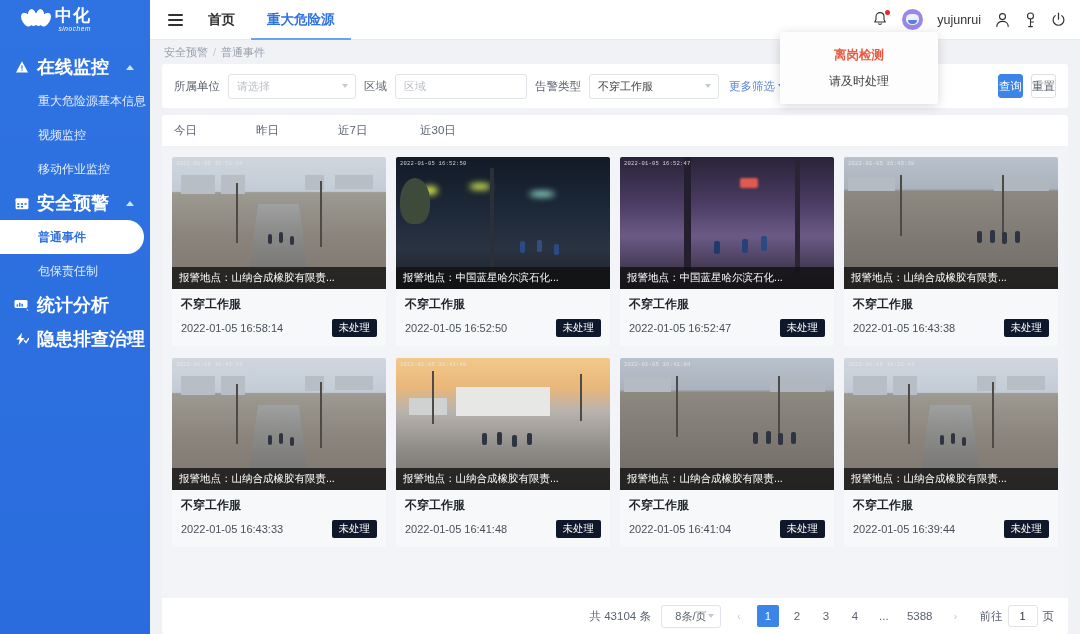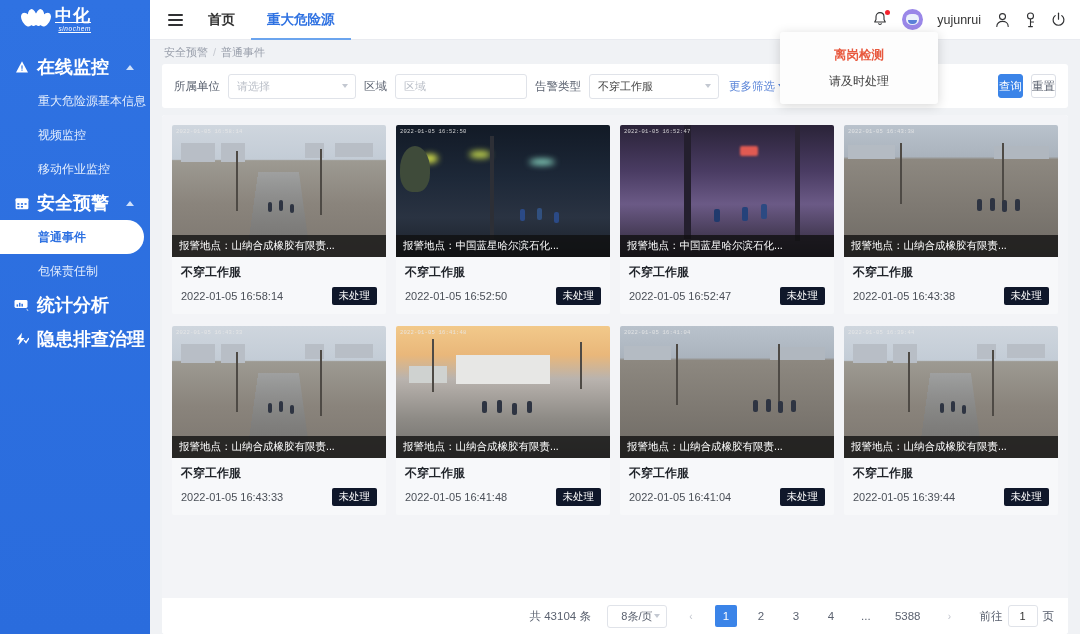--- a/index.html
+++ b/index.html
@@ -10,21 +10,21 @@
   }
   #app { display: flex; width: 1080px; height: 634px; }
 
   
   #sidebar {
     width: 150px; min-width: 150px; height: 634px;
     background: #2a6fe0;
     background: linear-gradient(180deg,#2f72e2 0%,#2a6cdd 100%);
     color: #fff; position: relative;
   }
-  .logo-row { height: 40px; display: flex; align-items: center; padding-left: 22px; gap: 7px; text-decoration: underline; }
+  .logo-row { height: 40px; display: flex; align-items: center; padding-left: 22px; gap: 7px; }
   .logo-mark { width: 26px; height: 24px; position: relative; }
   .petal {
     position: absolute; width: 9px; height: 17px; background: #fff;
     border-radius: 50% 50% 45% 45%;
   }
   .p1 { left: 0px;  top: 4px; transform: rotate(-32deg); height: 15px; }
   .p2 { left: 6px;  top: 1px; transform: rotate(-11deg); }
   .p3 { left: 13px; top: 1px; transform: rotate(11deg); }
   .p4 { left: 19px; top: 4px; transform: rotate(32deg); height: 15px; }
   .logo-text { display: flex; flex-direction: column; line-height: 1; }
@@ -174,21 +174,21 @@
   .sc-dusk { background: linear-gradient(180deg,#f2c98a 0%,#e9b77a 22%,#b9b3ae 40%,#8e8b86 70%,#6f6d6a 100%); }
   .sc-dusk .bldg { position:absolute; background:#e7e7e5; }
   .sc-road-wide { background: linear-gradient(180deg,#b9c2cc 0%,#aab3bd 24%,#8d8880 26%,#7d7871 65%,#6e6a64 100%); }
   .fig { position: absolute; background: #2e3442; border-radius: 2px; }
   .pole { position: absolute; width: 2px; background: #4e4a45; }
   .tree { position:absolute; background:#3f4b3a; border-radius:50% 50% 40% 40%; }
 
   
   #pagination {
     height: 36px; display: flex; align-items: center; justify-content: flex-end;
-    gap: 13px; padding: 0 14px; background: #fff; flex-shrink: 0;
+    gap: 7px; padding: 0 14px; background: #fff; flex-shrink: 0;
   }
   .pg-total { font-size: 11.5px; color: #5b6270; margin-right: 3px; }
   .pg-size {
     height: 23px; width: 60px; border: 1px solid #e0e3e9; border-radius: 3px;
     font-size: 11px; color: #5b6270; display: flex; align-items: center;
     justify-content: center; position: relative; cursor: pointer;
   }
   .pg-size .sel-caret { right: 6px; }
   .pg-btn {
     min-width: 22px; height: 22px; border-radius: 2px; font-size: 11.5px;
@@ -378,20 +378,26 @@
           <div class="btn primary">
             <span>查询</span>
           </div>
           <div class="btn plain">
             <span>重置</span>
           </div>
         </div>
       </div>
 
       <div id="panel">
+        <div id="datetabs">
+          <span class="dtab">今日</span>
+          <span class="dtab">昨日</span>
+          <span class="dtab">近7日</span>
+          <span class="dtab">近30日</span>
+        </div>
 
         <div id="cards-wrap">
           <div id="cards">
               <div class="card">
                 <div class="thumb">
                   <div class="sc sc-road-day">
                     <div class="bld" style="left:4%;width:16%"></div>
                     <div class="bld" style="left:23%;width:11%"></div>
                     <div class="bld" style="left:62%;width:9%;height:11%"></div>
                     <div class="bld" style="left:76%;width:18%;height:10%"></div>

